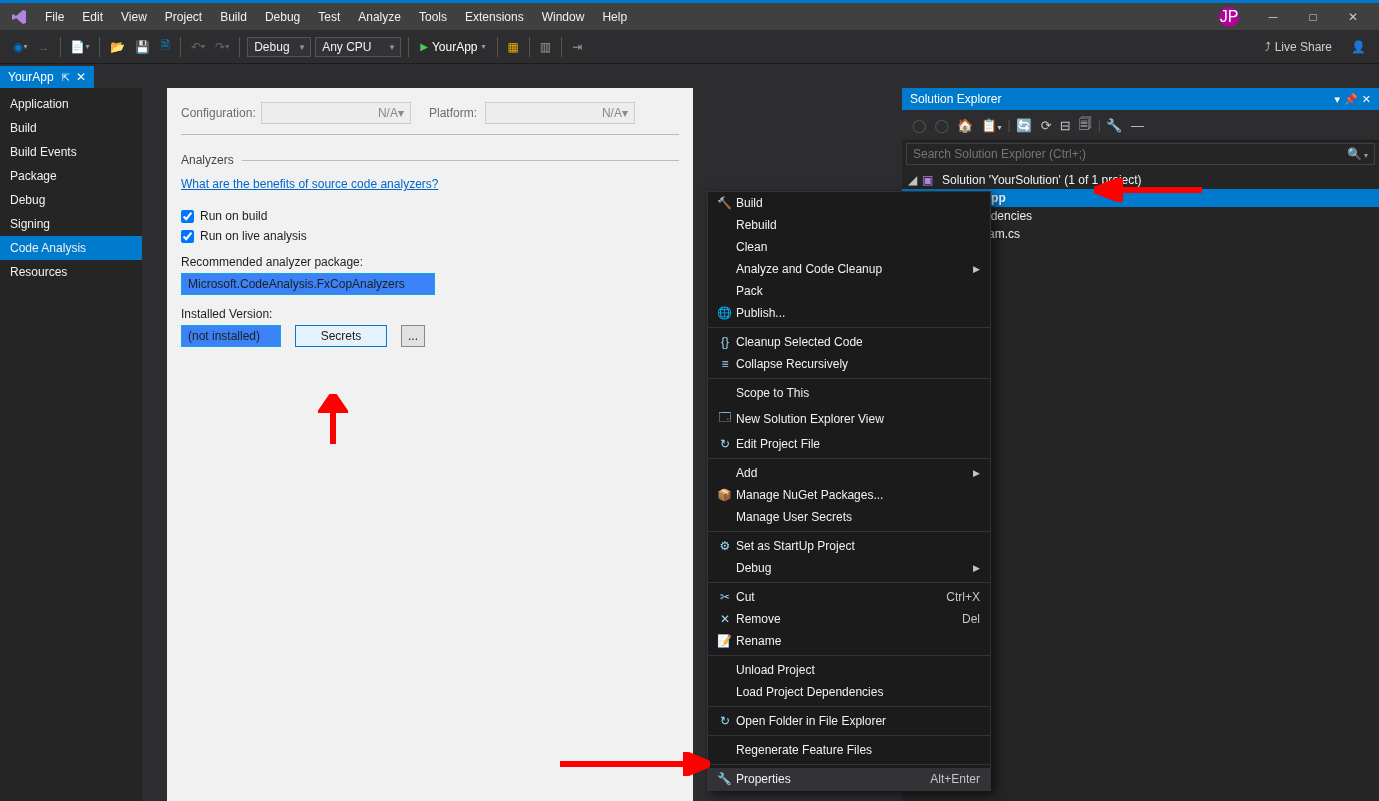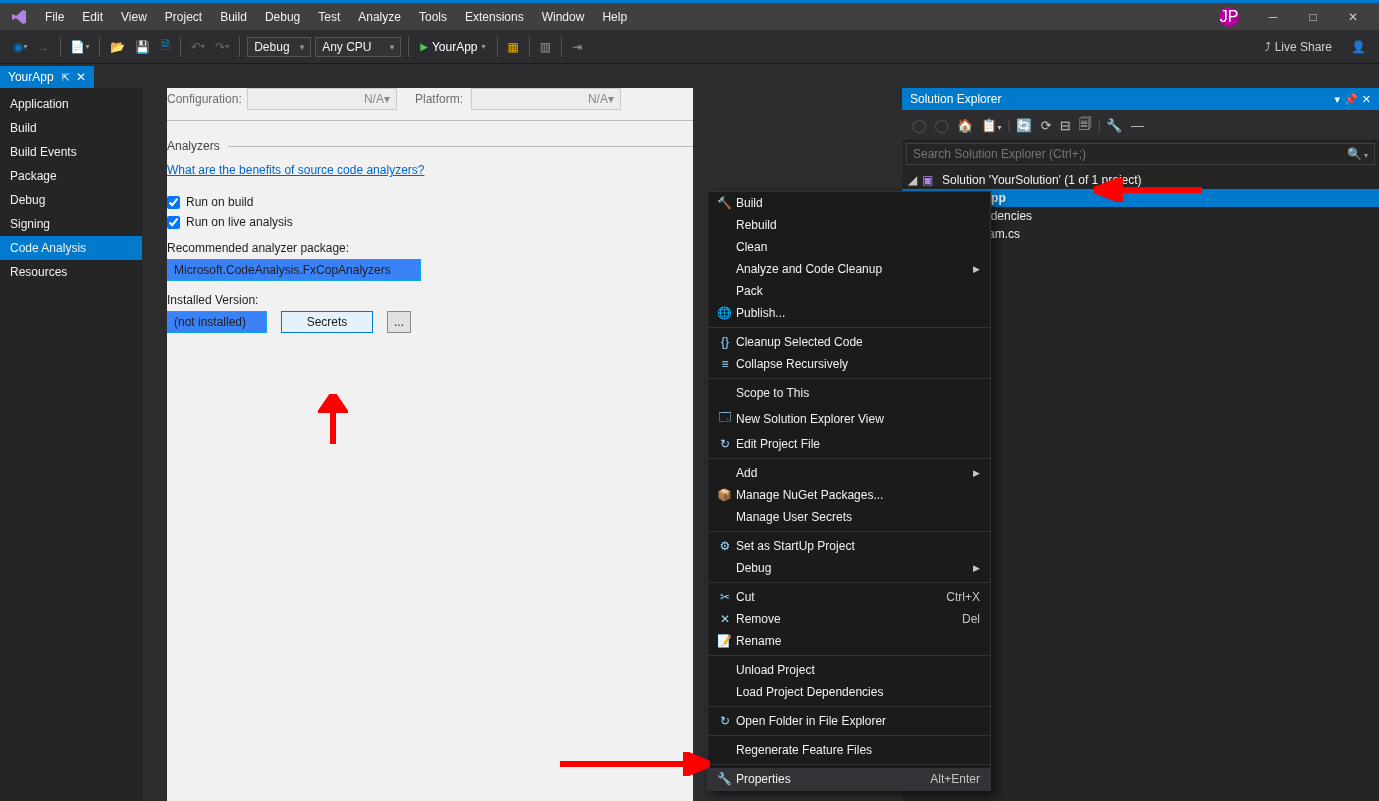--- a/index.html
+++ b/index.html
@@ -21,21 +21,21 @@
 .tool-right{ margin-left:auto; display:flex; align-items:center; }
 .tab-well { height:24px; background:#2d2d30; display:flex; align-items:flex-end; }
 .doc-tab { height:22px; background:#007acc; color:#fff; display:flex; align-items:center; padding:0 8px; font-size:12px; }
 .doc-tab .pin{ margin-left:8px; font-size:10px;}
 .doc-tab .close{ margin-left:6px; font-size:12px;}
 .workspace { display:flex; height: calc(801px - 30px - 34px - 24px); gap: 25px; }
 .left-nav { width:142px; background:#252526; padding-top:4px;}
 .left-nav .nav-item{ padding:5px 10px; color:#f1f1f1;}
 .left-nav .nav-item.sel{ background:#007acc; position:relative;}
 .left-nav .nav-item.sel::after{ content:""; position:absolute; right:-8px; top:50%; transform:translateY(-50%); border:8px solid transparent; border-left-color:#007acc;}
-.prop-panel { width:526px; background:#f1f1f1; color:#1e1e1e; font-size:12px;}
+.prop-panel { width:526px; background:#f1f1f1; color:#1e1e1e; padding:14px; font-size:12px;}
 .prop-row{ display:flex; align-items:center; margin-bottom:10px;}
 .prop-label{ color:#6d6d6d; width:80px;}
 .prop-combo{ flex:1; border:1px solid #ccc; background:#ededed; color:#888; padding:3px 6px; display:flex; justify-content:flex-end; max-width:150px; margin-right:18px;}
 .section-head{ display:flex; align-items:center; color:#444; margin:12px 0 10px 0;}
 .section-head .line{ flex:1; height:1px; background:#bbb; margin-left:8px;}
 .link{ color:#0066cc; text-decoration:underline; margin-bottom:12px; display:inline-block;}
 .chk{ display:flex; align-items:center; margin:6px 0;}
 .chk input{ margin-right:6px;}
 .field-label{ margin-top:12px; margin-bottom:4px;}
 .txtbox{ border:1px solid #0ea5e9; padding:3px 6px; width:254px; background:#3b82f6;}

